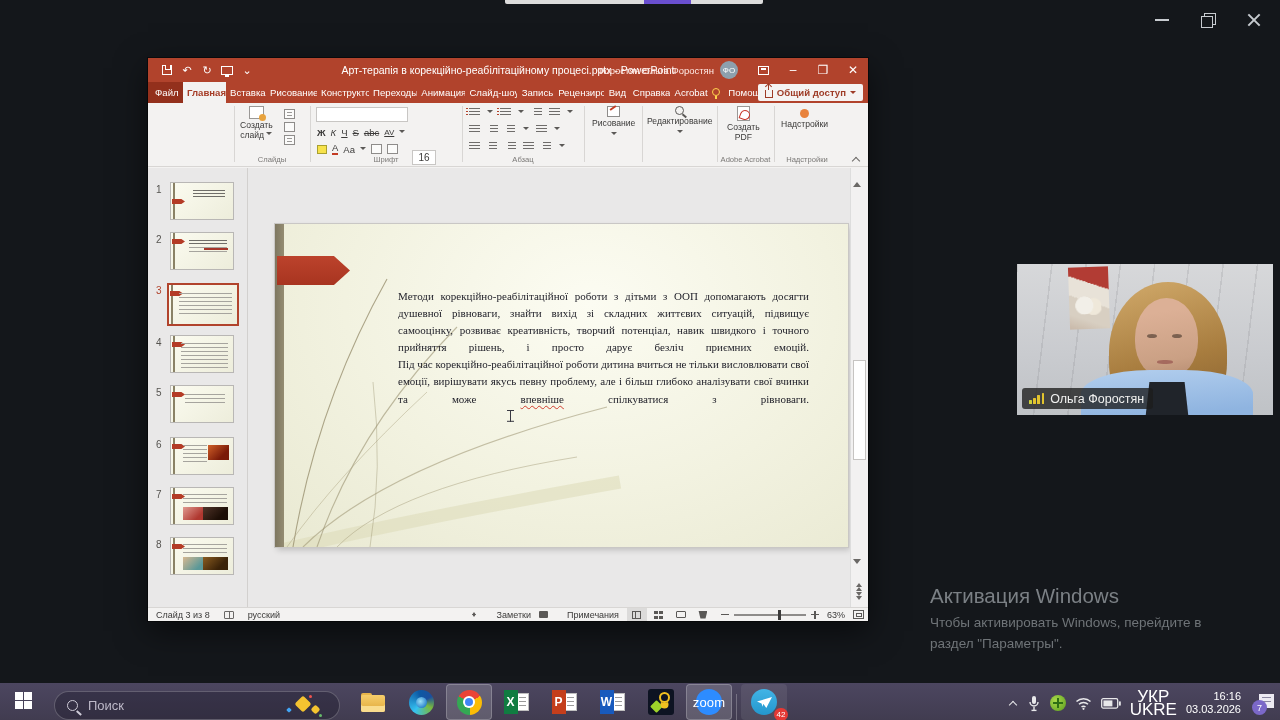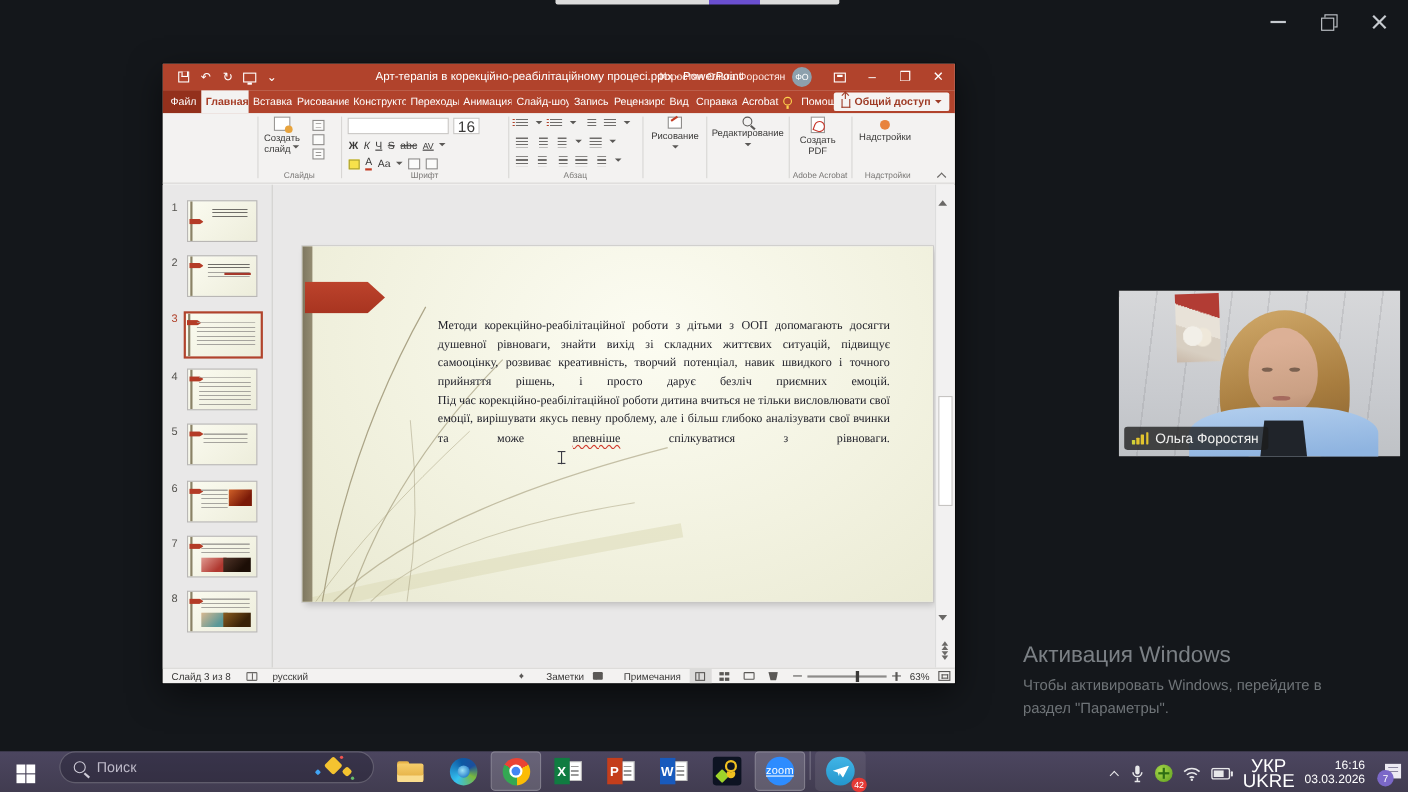--- a/index.html
+++ b/index.html
@@ -64,21 +64,21 @@
   .car { display:inline-block; border:3px solid transparent; border-top-color:#5a5856; margin-top:1px; }
   .icon-clip { width:15px; height:19px; background:#e8c08b; border:1px solid #9a7b4f; border-radius:2px; position:relative; }
   .icon-clip::before { content:""; position:absolute; left:2px; top:3px; width:9px; height:13px; background:#fff; border:0.5px solid #bbb; }
   .icon-clip::after { content:""; position:absolute; left:4.5px; top:-2px; width:4px; height:3px; background:#8f8f8f; border-radius:1px; }
   .icon-newslide { width:15px; height:13px; background:#fff; border:1px solid #9a9896; position:relative; }
   .icon-newslide::after { content:""; position:absolute; right:-3px; bottom:-3px; width:7px; height:7px; background:#e8a33d; border-radius:50%; }
   .smallcol { position:absolute; display:flex; flex-direction:column; gap:3px; }
   .sicon { width:11px; height:10px; border:1px solid #8e8c8a; background:#fbfbfa; position:relative; }
   .sicon.l::after { content:""; position:absolute; inset:2px; background:repeating-linear-gradient(#9a9896 0 1px, transparent 1px 3px); }
   .fontbox { position:absolute; top:4px; height:15px; background:#fff; border:1px solid #c8c6c4; }
-  .fontsize { font-size:14px; color:#3b3a39; display:flex; align-items:center; justify-content:center; }
+  .fontsize { font-size:10px; color:#3b3a39; display:flex; align-items:center; justify-content:center;margin-top:43px; }
   .fbrow { position:absolute; display:flex; align-items:center; gap:5px; color:#3b3a39; }
   .fb { font-size:9.5px; } .fb.b { font-weight:bold; } .fb.i { font-style:italic; } .fb.u { text-decoration:underline; }
   .fb.s, .fb.abc { text-decoration:line-through; } .fb.av { font-size:8px; text-decoration:underline; }
   .fb.red { border-bottom:2px solid #c33b23; line-height:10px; }
   .hl-pen { width:10px; height:9px; background:#f7e24b; border:1px solid #a9a030; }
   .mi { width:11px; height:9px; position:relative; }
   .mi::after { content:""; position:absolute; inset:0; background:repeating-linear-gradient(#6f6d6b 0 1px, transparent 1px 3px); }
   .mi.c::after { left:1.5px; right:1.5px; } .mi.r::after { left:3px; }
   .mi.bul::before { content:""; position:absolute; left:-3px; top:0; width:2px; height:9px; background:repeating-linear-gradient(#b1432c 0 1px, transparent 1px 3px); }
   .icon-mag { width:9px; height:9px; border:1.4px solid #5a5856; border-radius:50%; position:relative; }
@@ -205,21 +205,21 @@
   .tag-name { color:#f0f0ef; font-size:12.5px; }
 
   
   .activation { position:absolute; left:930px; top:584px; color:#74797e; }
   .act-title { font-size:20.5px; font-weight:400; color:#7b8085; }
   .act-line { font-size:13.5px; color:#6f7478; line-height:21px; margin-top:4px; }
   .act-line + .act-line { margin-top:0; }
 
   
   .taskbar { position:absolute; left:0; bottom:0; width:1280px; height:37px;
-    background:linear-gradient(#4c4660,#413c50); display:flex; align-items:flex-start; }
+    background:linear-gradient(#4c4660,#413c50); display:flex; align-items:flex-end; }
   .tb-start { width:46px; height:40px; display:flex; align-items:center; justify-content:center; }
   .winlogo { width:17px; height:17px; display:grid; grid-template-columns:8px 8px; grid-template-rows:8px 8px; gap:1px; }
   .winlogo i { background:#fff; display:block; }
   .tb-search { position:relative; width:286px; height:29px; margin-left:8px; border-radius:15px;
     background:rgba(24,20,36,.35); border:1px solid rgba(255,255,255,.22); display:flex; align-items:center; }
   .mag { width:11px; height:11px; border:1.6px solid #cfccd8; border-radius:50%; position:relative; margin:0 10px 0 12px; }
   .mag::after { content:""; position:absolute; right:-4.5px; bottom:-3.5px; width:6px; height:1.8px; background:#cfccd8; transform:rotate(42deg); }
   .search-text { color:#bdb9c8; font-size:13px; }
   .sparkles { position:absolute; right:14px; top:2px; width:40px; height:24px; }
   .sp { position:absolute; background:#f4c330; transform:rotate(45deg); border-radius:2px; }
@@ -241,21 +241,21 @@
   .chrome::before { content:""; position:absolute; left:6.5px; top:6.5px; width:12px; height:12px; background:#fff; border-radius:50%; }
   .chrome::after { content:""; position:absolute; left:8.5px; top:8.5px; width:8px; height:8px; background:#4285f4; border-radius:50%; }
   .office { width:27px; height:24px; display:flex; align-items:center; }
   .office .lt { width:14px; height:24px; color:#fff; font-weight:bold; font-size:12px; display:flex; align-items:center; justify-content:center; }
   .office .pg { width:11px; height:18px; background:#fff; border:1px solid rgba(0,0,0,.25); border-left:none; position:relative; }
   .office .pg::after { content:""; position:absolute; left:1.5px; right:1.5px; top:3px; height:10px; background:repeating-linear-gradient(#9a9a9a 0 1.5px, transparent 1.5px 4px); }
   .xl .lt { background:#107c41; } .pp .lt { background:#c43e1c; } .wd .lt { background:#185abd; }
   .k8 { width:26px; height:26px; border-radius:3px; background:#0d1322; position:relative; }
   .k8::before { content:""; position:absolute; left:4px; bottom:4px; width:9px; height:9px; background:#9ed32a; transform:rotate(45deg); border-radius:1px; }
   .k8::after { content:""; position:absolute; right:4px; top:3px; width:7px; height:7px; border:2.4px solid #f0c020; border-radius:50%; box-shadow:0 7px 0 -1.5px #f0c020; }
-  .zoomapp { width:26px; height:26px; border-radius:50%; background:#2d8cff; color:#fff; font-size:10px; display:flex; align-items:center; justify-content:center; letter-spacing:.2px;text-decoration:underline; }
+  .zoomapp { width:26px; height:26px; border-radius:50%; background:#2d8cff; color:#fff; font-size:13px; display:flex; align-items:center; justify-content:center; letter-spacing:.2px; }
   .tgdiv { width:1px; height:26px; background:rgba(255,255,255,.25); margin:0 3px; }
   .telegram { width:26px; height:26px; border-radius:50%; background:linear-gradient(#41b4e6,#2497cd); position:relative; }
   .telegram::after { content:""; position:absolute; left:6px; top:8px; width:15px; height:11px; background:#fff; clip-path:polygon(0 42%,100% 0,62% 100%,42% 62%,38% 88%,30% 58%); }
   .badge { position:absolute; right:-1px; bottom:-1px; min-width:14px; height:13px; border-radius:7px; background:#e53935; color:#fff;
     font-size:8px; display:flex; align-items:center; justify-content:center; padding:0 2px; }
   .tray { position:absolute; right:6px; top:0; height:40px; display:flex; align-items:center; gap:9px; }
   .chev { width:9px; height:9px; position:relative; }
   .chev::before { content:""; position:absolute; left:1px; top:3px; width:5px; height:5px; border-top:1.6px solid #e8e8ea; border-left:1.6px solid #e8e8ea; transform:rotate(45deg); }
   .tray svg { display:block; }
   .shield { width:16px; height:16px; border-radius:50%; background:radial-gradient(circle at 35% 35%, #a8d84a, #5c9e1e); position:relative; }

